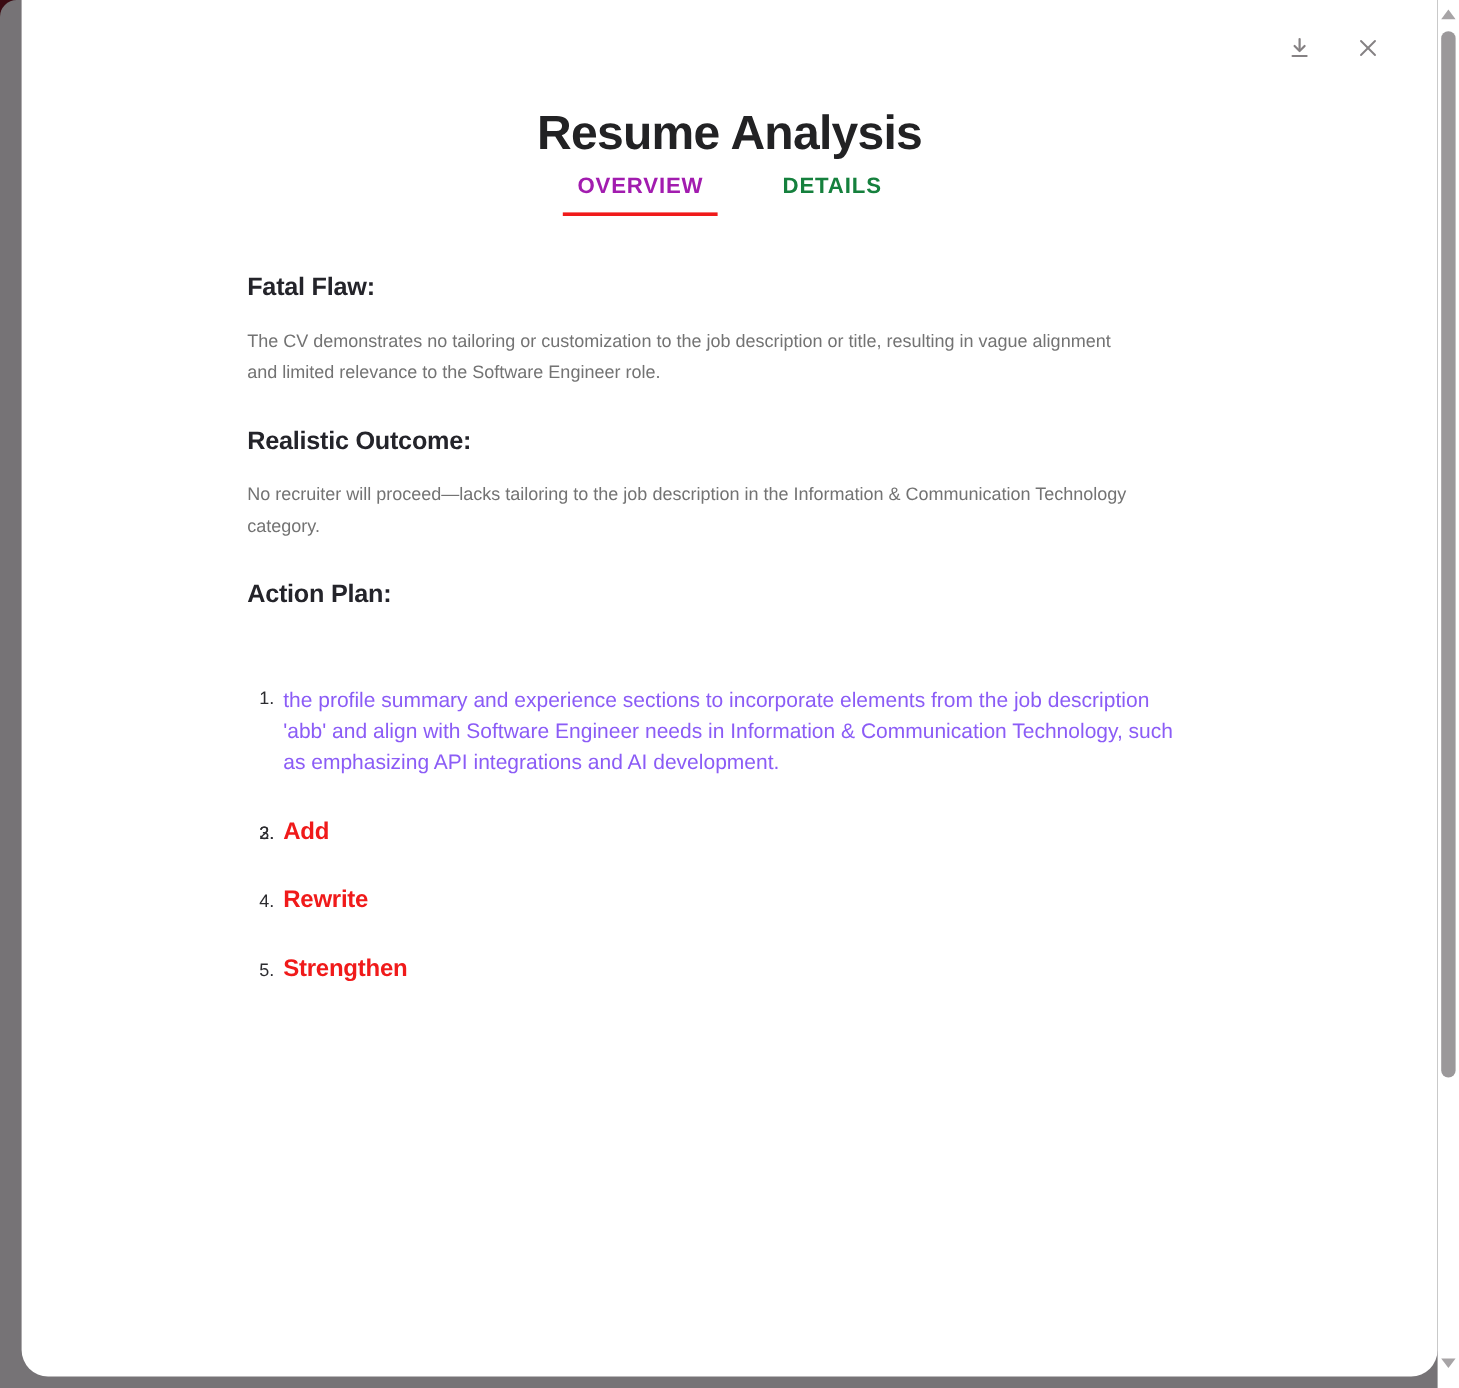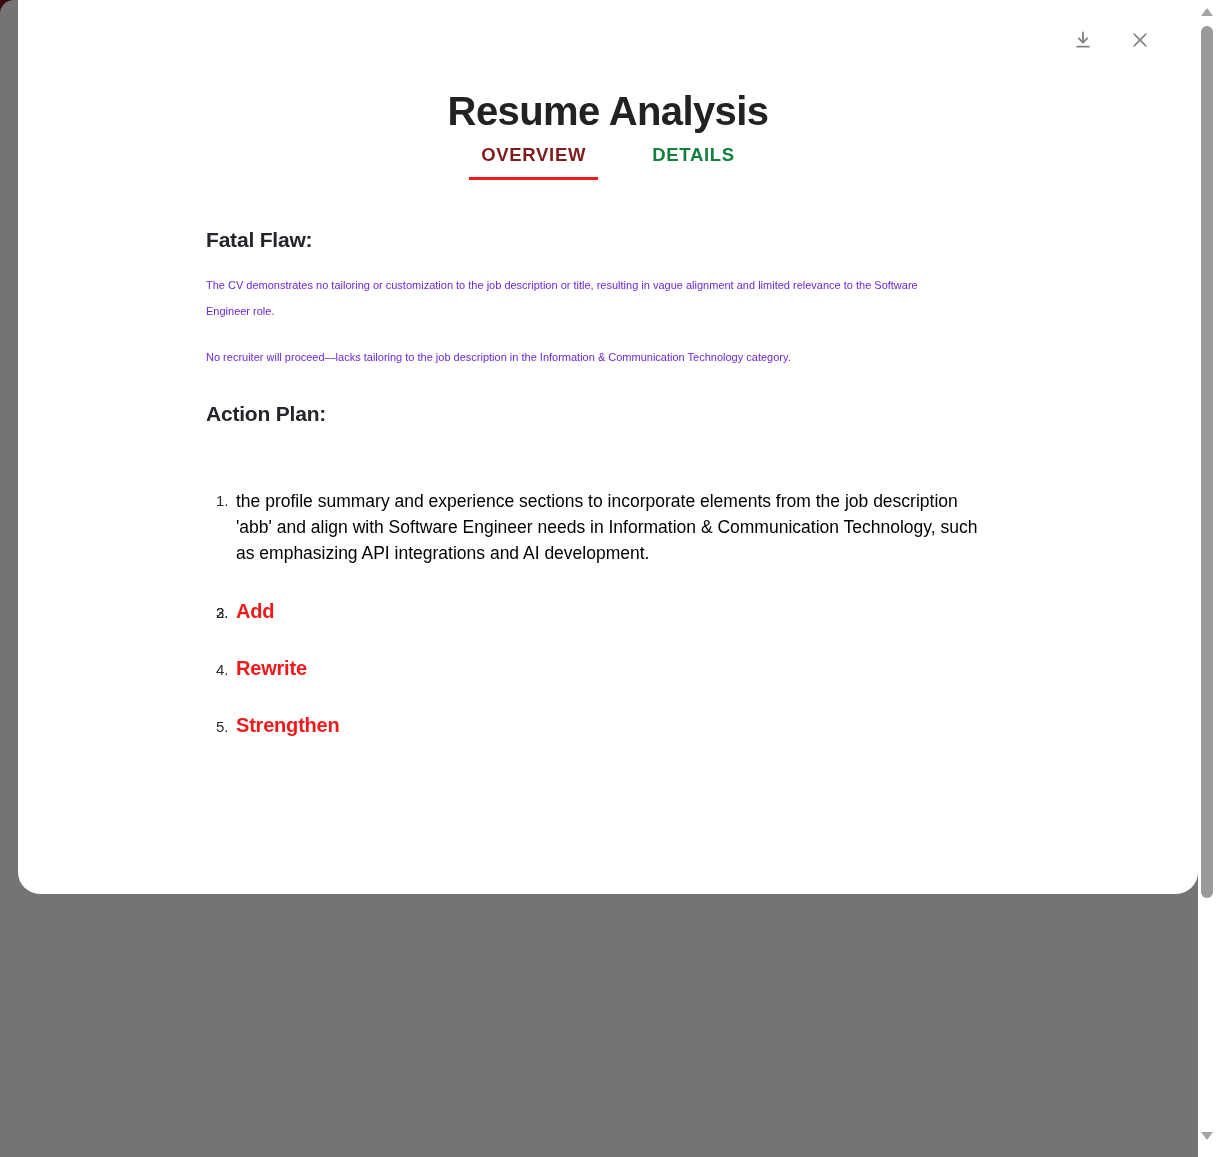--- a/index.html
+++ b/index.html
@@ -29,21 +29,21 @@
     background: #767376;
     border-radius: 14px 14px 0 0;
   }
 
   
   .modal {
     position: absolute;
     left: 18px;
     top: 0;
     width: 1180px;
-    height: 894px;
+    height: 1147px;
     background: #ffffff;
     border-radius: 0 0 22px 22px;
     overflow: hidden;
   }
 
   
   .modal-header {
     position: absolute;
     top: 0;
     left: 0;
@@ -95,21 +95,21 @@
     padding: 4px 12px 14px 12px;
     font-size: 18.5px;
     font-weight: 700;
     letter-spacing: 0.7px;
     color: #15803d;
     cursor: pointer;
     background: none;
     border: none;
     font-family: inherit;
   }
-  .tab.active { color: #7f1d1d; }
+  .tab.active { color: #a21caf; }
   .tab.active::after {
     content: "";
     position: absolute;
     left: 0;
     right: 0;
     bottom: 0;
     height: 3px;
     background: #f01a1a;
   }
 
@@ -127,23 +127,23 @@
   .section-heading {
     font-size: 21px;
     font-weight: 700;
     color: #24242a;
     letter-spacing: -0.2px;
     margin: 32px 0 0 0;
   }
   .section-heading:first-child { }
 
   .section-para {
-    font-size: 11px;
+    font-size: 15px;
     line-height: 26px;
-    color: #6d28d9;
+    color: #737373;
     margin: 20px 0 0 0;
     max-width: 745px;
     font-weight: 400;
   }
 
   
   .action-list {
     margin: 62px 0 0 0;
     padding: 0;
     list-style: none;
@@ -166,21 +166,21 @@
     font-weight: 700;
     color: #f01a1a;
     letter-spacing: -0.2px;
     display: block;
     margin-bottom: 2px;
   }
   .action-text {
     display: block;
     font-size: 17.5px;
     line-height: 26px;
-    color: #000000;
+    color: #8b5cf6;
     max-width: 760px;
   }
 
   
   .scrollbar {
     position: absolute;
     top: 0;
     right: 0;
     width: 18px;
     height: 1157px;
@@ -256,20 +256,21 @@
   <div class="tab-bar">
     <button class="tab active">OVERVIEW</button>
     <button class="tab">DETAILS</button>
   </div>
 
   <div class="modal-body">
 
     <h2 class="section-heading">Fatal Flaw:</h2>
     <p class="section-para">The CV demonstrates no tailoring or customization to the job description or title, resulting in vague alignment and limited relevance to the Software Engineer role.</p>
 
+    <h2 class="section-heading">Realistic Outcome:</h2>
     <p class="section-para">No recruiter will proceed—lacks tailoring to the job description in the Information &amp; Communication Technology category.</p>
 
     <h2 class="section-heading">Action Plan:</h2>
 
     <ol class="action-list">
       <li class="action-item">
         <span class="action-number">1.</span>
         <span class="action-text">the profile summary and experience sections to incorporate elements from the job description 'abb' and align with Software Engineer needs in Information &amp; Communication Technology, such as emphasizing API integrations and AI development.</span>
       </li>
       <li class="action-item">

